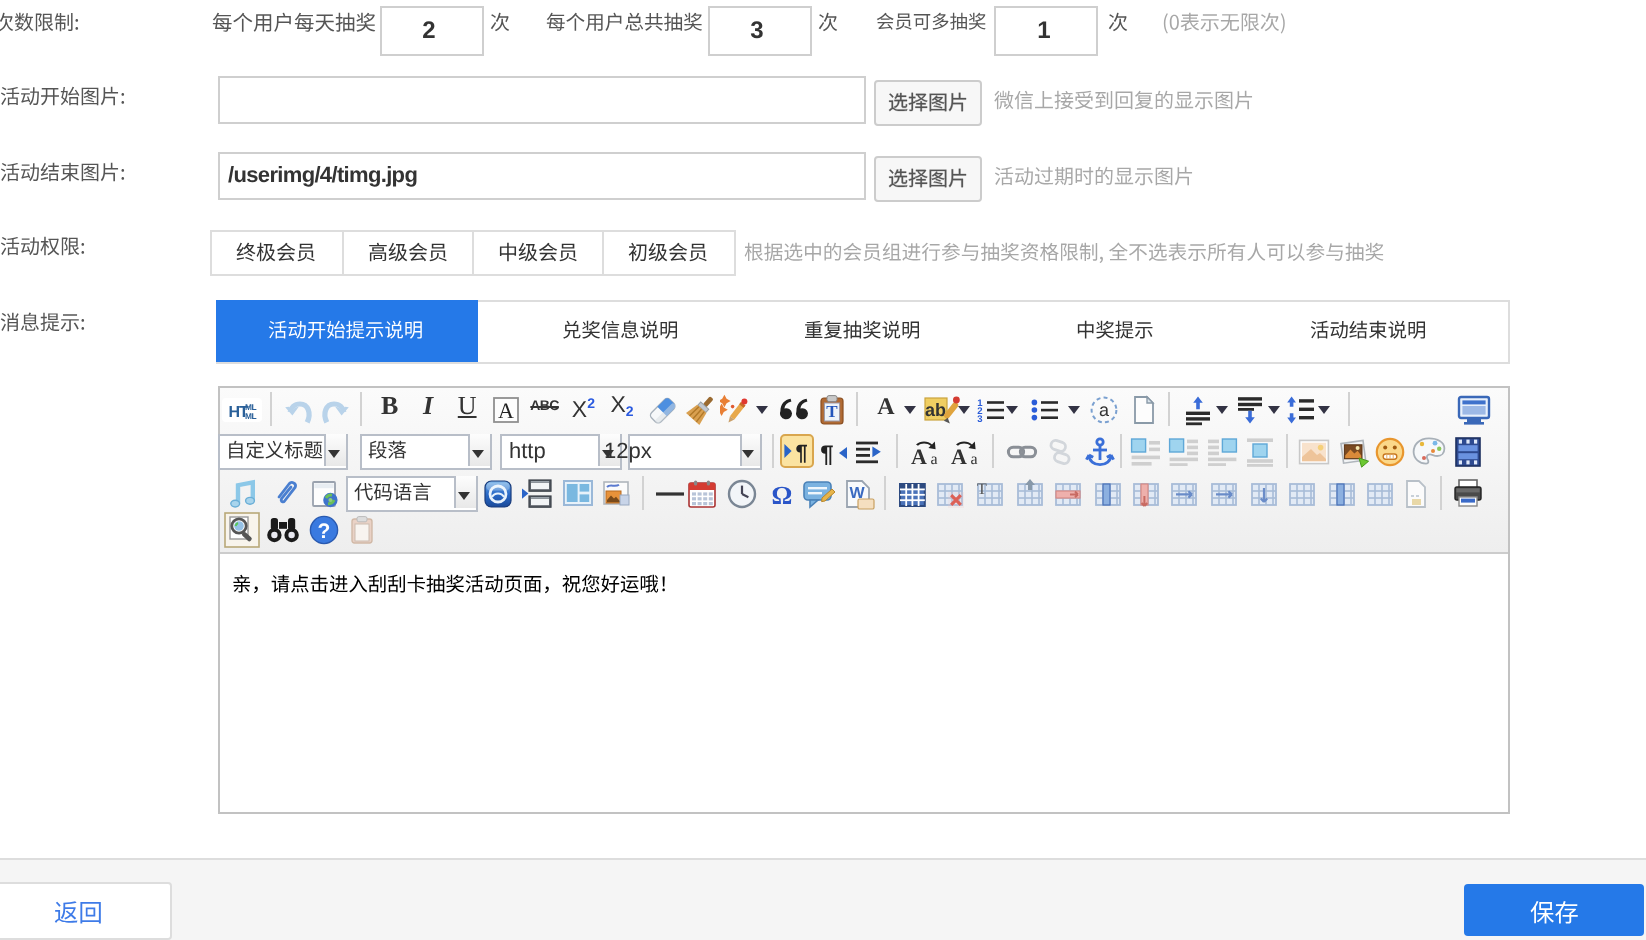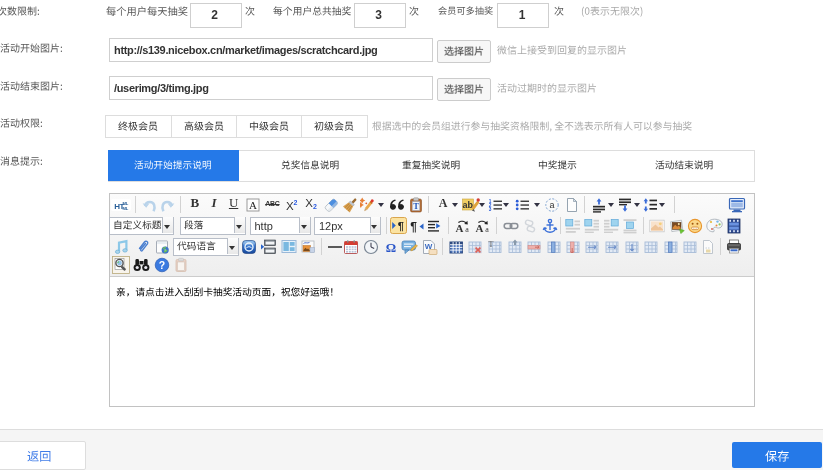--- a/index.html
+++ b/index.html
@@ -198,21 +198,20 @@
         <use href="#g24" x="0"></use>
         <use href="#g25" x="1000"></use>
         <use href="#g26" x="2000"></use>
         <use href="#g27" x="3000"></use>
         <use href="#g28" x="4000"></use>
         <use href="#g29" x="5000"></use>
         <use href="#g4" x="6000"></use>
       </g>
     </svg>
 <div style="position:absolute;left:109.0px;top:38.0px;width:321.5px;height:21.5px;border:1px solid #cfcfcf;background:#fff"></div>
-<div style="position:absolute;left:114.0px;top:43.5px;font-family:'Liberation Sans',sans-serif;font-size:11.0px;line-height:13.2px;color:#333;font-weight:bold;letter-spacing:-0.33px;white-space:pre">http://s139.nicebox.cn/market/images/scratchcard.jpg</div>
 <div style="position:absolute;left:437.0px;top:39.5px;width:52.0px;height:21.5px;border:1px solid #ccc;background:#f7f7f7;border-radius:2px"></div>
 <svg style="position:absolute;left:443.5px;top:46.10px;overflow:visible" width="40" height="12">
       <g fill="#555" stroke="#555" stroke-width="14" transform="translate(0,8.800) scale(0.01000,-0.01000)">
         <use href="#g30" x="0"></use>
         <use href="#g31" x="1000"></use>
         <use href="#g28" x="2000"></use>
         <use href="#g29" x="3000"></use>
       </g>
     </svg>
 <svg style="position:absolute;left:497.0px;top:44.60px;overflow:visible" width="130" height="12">
@@ -237,21 +236,21 @@
         <use href="#g24" x="0"></use>
         <use href="#g25" x="1000"></use>
         <use href="#g42" x="2000"></use>
         <use href="#g43" x="3000"></use>
         <use href="#g28" x="4000"></use>
         <use href="#g29" x="5000"></use>
         <use href="#g4" x="6000"></use>
       </g>
     </svg>
 <div style="position:absolute;left:109.0px;top:76.0px;width:321.5px;height:21.5px;border:1px solid #cfcfcf;background:#fff"></div>
-<div style="position:absolute;left:114.0px;top:81.5px;font-family:'Liberation Sans',sans-serif;font-size:11.0px;line-height:13.2px;color:#333;font-weight:bold;letter-spacing:-0.33px;white-space:pre">/userimg/3/timg.jpg</div>
+<div style="position:absolute;left:114.0px;top:81.5px;font-family:'Liberation Sans',sans-serif;font-size:11.0px;line-height:13.2px;color:#333;font-weight:bold;letter-spacing:-0.33px;white-space:pre">/userimg/4/timg.jpg</div>
 <div style="position:absolute;left:437.0px;top:77.5px;width:52.0px;height:21.5px;border:1px solid #ccc;background:#f7f7f7;border-radius:2px"></div>
 <svg style="position:absolute;left:443.5px;top:84.10px;overflow:visible" width="40" height="12">
       <g fill="#555" stroke="#555" stroke-width="14" transform="translate(0,8.800) scale(0.01000,-0.01000)">
         <use href="#g30" x="0"></use>
         <use href="#g31" x="1000"></use>
         <use href="#g28" x="2000"></use>
         <use href="#g29" x="3000"></use>
       </g>
     </svg>
 <svg style="position:absolute;left:497.0px;top:82.60px;overflow:visible" width="100" height="12">
@@ -571,21 +570,21 @@
         <use href="#g84" x="1000"></use>
       </g>
     </svg>
 <div style="position:absolute;left:249.5px;top:217.0px;width:59.0px;height:16.0px;border:1px solid #b8bec8;background:#fff"></div>
 <div style="position:absolute;left:299.0px;top:217.0px;width:9.5px;height:16.0px;border-left:1px solid #b8bec8;background:linear-gradient(180deg,#fdfdfd,#e8e8e8)"></div>
 <div style="position:absolute;left:300.5px;top:224.5px;width:0;height:0;border-left:3.5px solid transparent;border-right:3.5px solid transparent;border-top:4px solid #333"></div>
 <div style="position:absolute;left:254.5px;top:219.8px;font-family:'Liberation Sans',sans-serif;font-size:11.0px;line-height:13.2px;color:#333;font-weight:normal;letter-spacing:0px;white-space:pre">http</div>
 <div style="position:absolute;left:313.5px;top:217.0px;width:65.5px;height:16.0px;border:1px solid #b8bec8;background:#fff"></div>
 <div style="position:absolute;left:369.5px;top:217.0px;width:9.5px;height:16.0px;border-left:1px solid #b8bec8;background:linear-gradient(180deg,#fdfdfd,#e8e8e8)"></div>
 <div style="position:absolute;left:371.0px;top:224.5px;width:0;height:0;border-left:3.5px solid transparent;border-right:3.5px solid transparent;border-top:4px solid #333"></div>
-<div style="position:absolute;left:319px;top:219.8px;font-family:'Liberation Sans',sans-serif;font-size:11.0px;line-height:13.2px;color:#333;font-weight:normal;letter-spacing:0px;white-space:pre">12px</div>
+<div style="position:absolute;left:302px;top:219.8px;font-family:'Liberation Sans',sans-serif;font-size:11.0px;line-height:13.2px;color:#333;font-weight:normal;letter-spacing:0px;white-space:pre">12px</div>
 <div style="position:absolute;left:386.0px;top:217.0px;width:1px;height:17px;background:#d2d2d2"></div>
 <svg style="position:absolute;left:390.0px;top:217.0px;" width="17" height="17" viewBox="0 0 17 17">
       <rect x="0.5" y="0.5" width="16" height="16" rx="2" fill="#fbe3a1" stroke="#d9a64e"></rect>
       <path d="M2.2 5 L5.8 8.5 L2.2 12 Z" fill="#2a64c8"></path>
       <text x="10.8" y="13" font-size="11" font-weight="bold" font-family="Liberation Sans" fill="#222" text-anchor="middle">¶</text>
     </svg>
 <svg style="position:absolute;left:408.0px;top:217.5px;" width="18" height="16" viewBox="0 0 18 16">
       <text x="5.5" y="13" font-size="12" font-weight="bold" font-family="Liberation Sans" fill="#222" text-anchor="middle">¶</text>
       <path d="M15.5 5.5 L11.5 8.5 L15.5 11.5 Z" fill="#2a64c8"></path>
     </svg>

